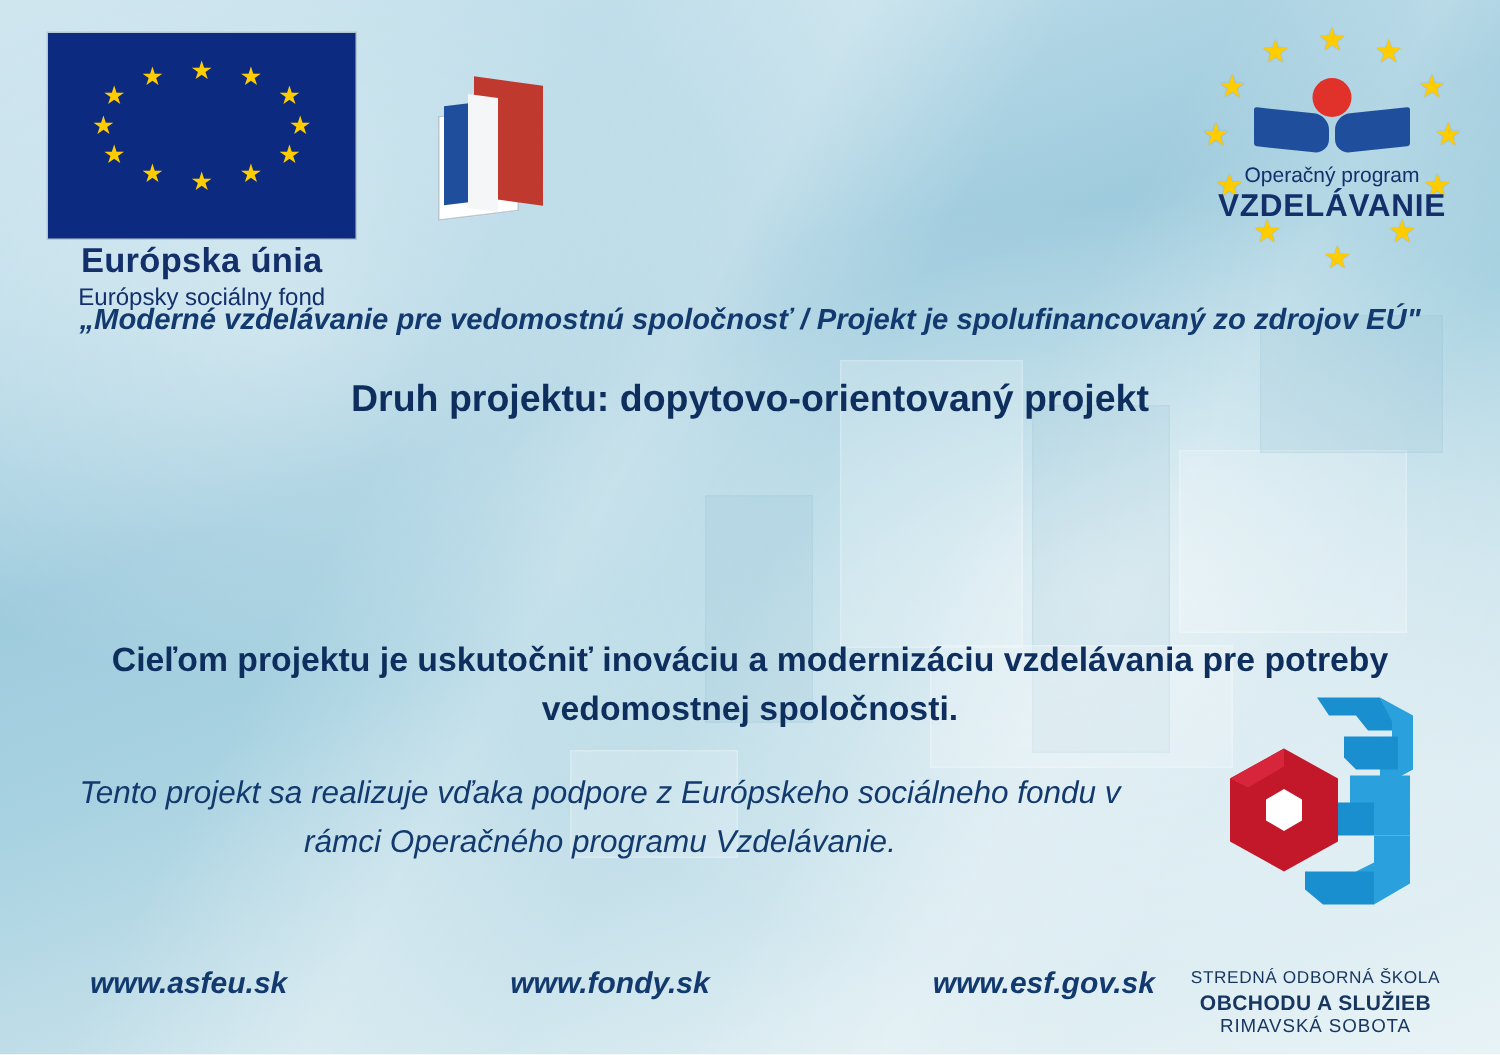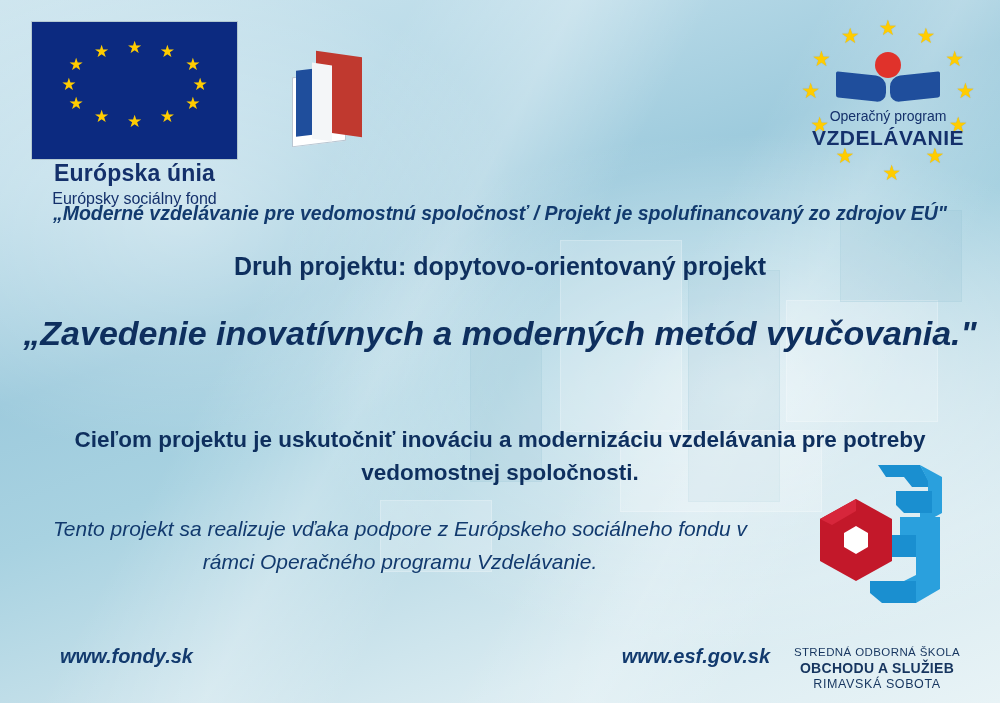--- a/index.html
+++ b/index.html
@@ -381,25 +381,25 @@
     <div class="book">
       <div class="bl"></div>
       <div class="br"></div>
     </div>
     <div class="lbl1">Operačný program</div>
     <div class="lbl2">VZDELÁVANIE</div>
   </div>
 
   <div class="motto">„Moderné vzdelávanie pre vedomostnú spoločnosť / Projekt je spolufinancovaný zo zdrojov EÚ"</div>
   <div class="kind">Druh projektu: dopytovo-orientovaný projekt</div>
-  <div class="title">„Zavedenie inovatívnych a moderných metód vyučovania."</div>
   <div class="goal">Cieľom projektu je uskutočniť inováciu a modernizáciu vzdelávania pre potreby vedomostnej spoločnosti.</div>
   <div class="support">Tento projekt sa realizuje vďaka podpore z Európskeho sociálneho fondu v rámci Operačného programu Vzdelávanie.</div>
 
   <div class="links">
+    <a href="#">www.asfeu.sk</a>
     <a href="#">www.fondy.sk</a>
     <a href="#">www.esf.gov.sk</a>
   </div>
 
   <div class="school">
     <div class="mark">
       <svg width="150" height="160" viewBox="0 0 150 160" aria-hidden="true">
 
         <path d="M78 4 L120 4 L132 26 L112 26 L104 16 L86 16 Z" fill="#1a8fd0"></path>
         <path d="M120 4 L142 16 L142 52 L120 64 L120 40 L128 34 L128 20 Z" fill="#2aa0dd"></path>

